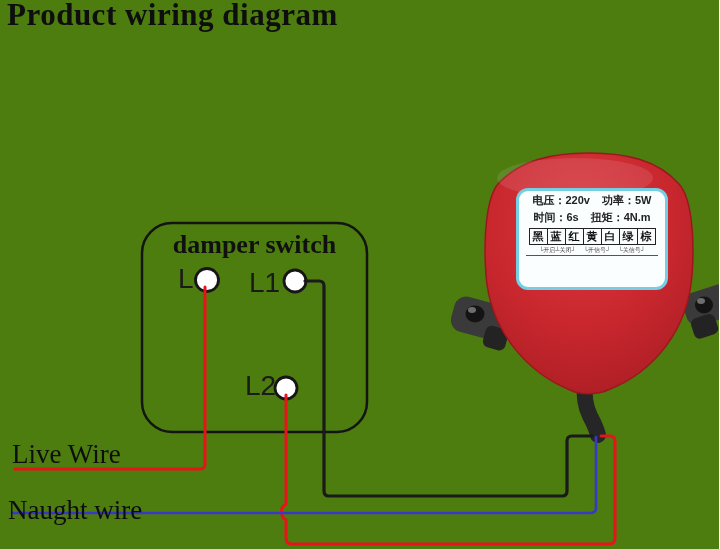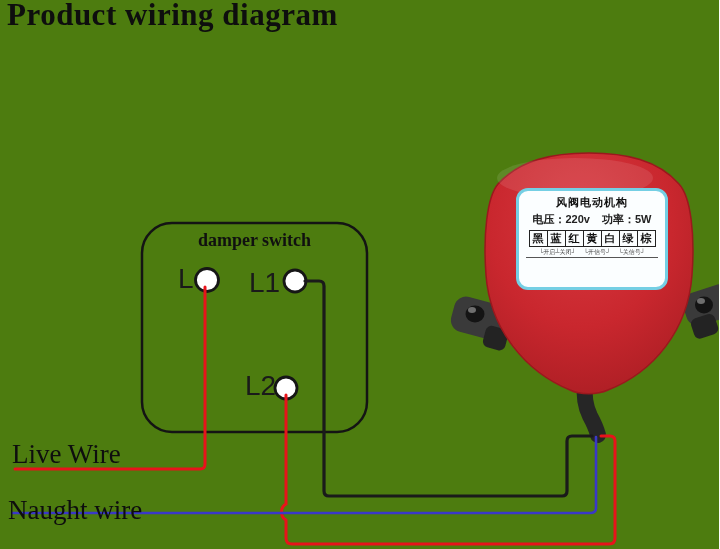--- a/index.html
+++ b/index.html
@@ -7,21 +7,21 @@
     position:relative; width:719px; height:549px; background:#4d7c0f;
     font-family:"Liberation Serif", serif; overflow:hidden;
   }
   .abs { position:absolute; }
   .page-title {
     left:7px; top:-3px; font-size:31px; font-weight:bold; color:#0e0e0e;
     letter-spacing:0.5px;
   }
   .switch-label {
     left:142px; top:230px; width:225px; text-align:center;
-    font-size:18px; font-weight:bold; color:#101010;
+    font-size:26px; font-weight:bold; color:#101010;
   }
   .terminal-label {
     font-family:"Liberation Sans", sans-serif; font-size:28px; font-weight:400;
     color:#1a1a1a; line-height:1;
   }
   .t-l  { left:178px; top:265px; }
   .t-l1 { left:249px; top:269px;text-align:right; }
   .t-l2 { left:245px; top:372px; }
   .wire-label { font-size:27px; color:#0e0e0e; line-height:1; }
   .live-label   { left:12px; top:441px; }
@@ -125,24 +125,27 @@
 
   <div class="abs switch-label">damper switch</div>
   <div class="abs terminal-label t-l">L</div>
   <div class="abs terminal-label t-l1">L1</div>
   <div class="abs terminal-label t-l2">L2</div>
 
   <div class="abs wire-label live-label">Live Wire</div>
   <div class="abs wire-label naught-label">Naught wire</div>
 
   <div class="abs plate">
-    <div class="plate-title">风阀电动机构</div>
     <div class="plate-row">
       <span><span>电压：</span><span>220v</span></span>
       <span><span>功率：</span><span>5W</span></span>
+    </div>
+    <div class="plate-row">
+      <span><span>时间：</span><span>6s</span></span>
+      <span><span>扭矩：</span><span>4N.m</span></span>
     </div>
     <div class="cells">
       <div class="cell">黑</div>
       <div class="cell">蓝</div>
       <div class="cell">红</div>
       <div class="cell">黄</div>
       <div class="cell">白</div>
       <div class="cell">绿</div>
       <div class="cell">棕</div>
     </div>

